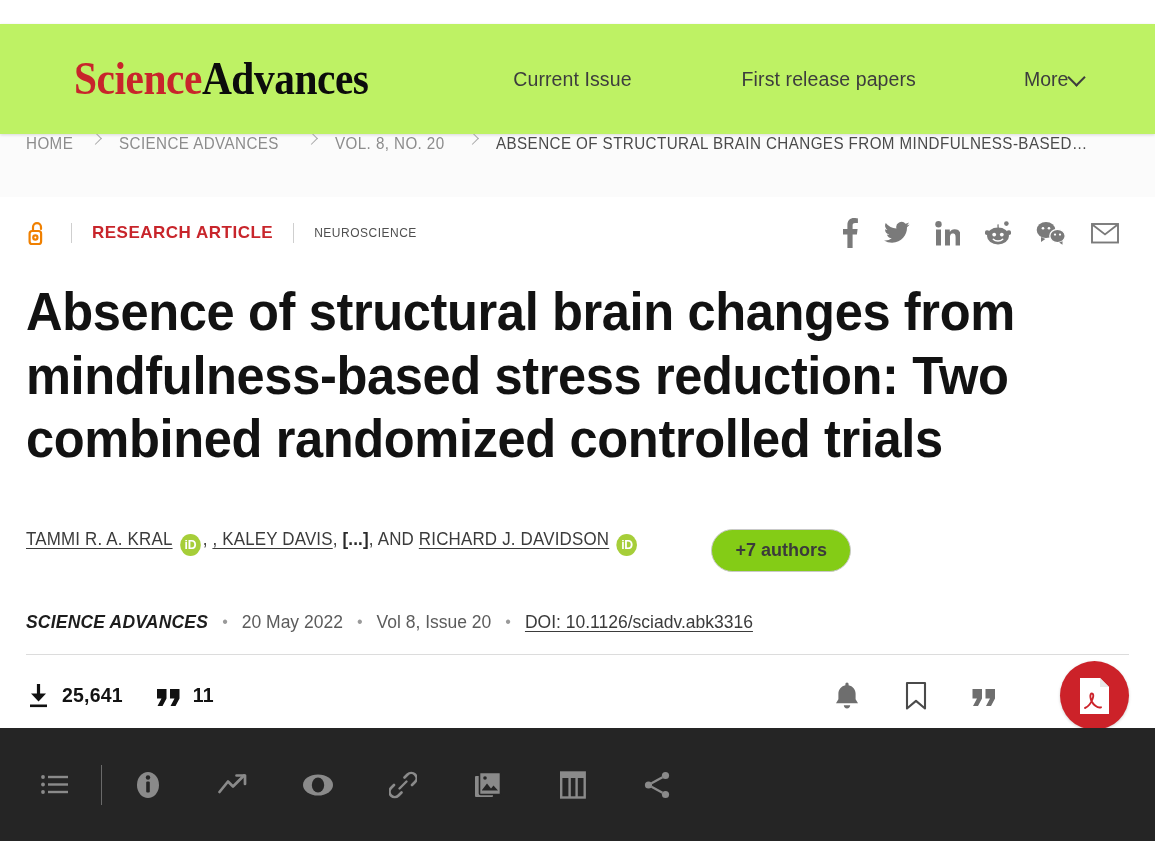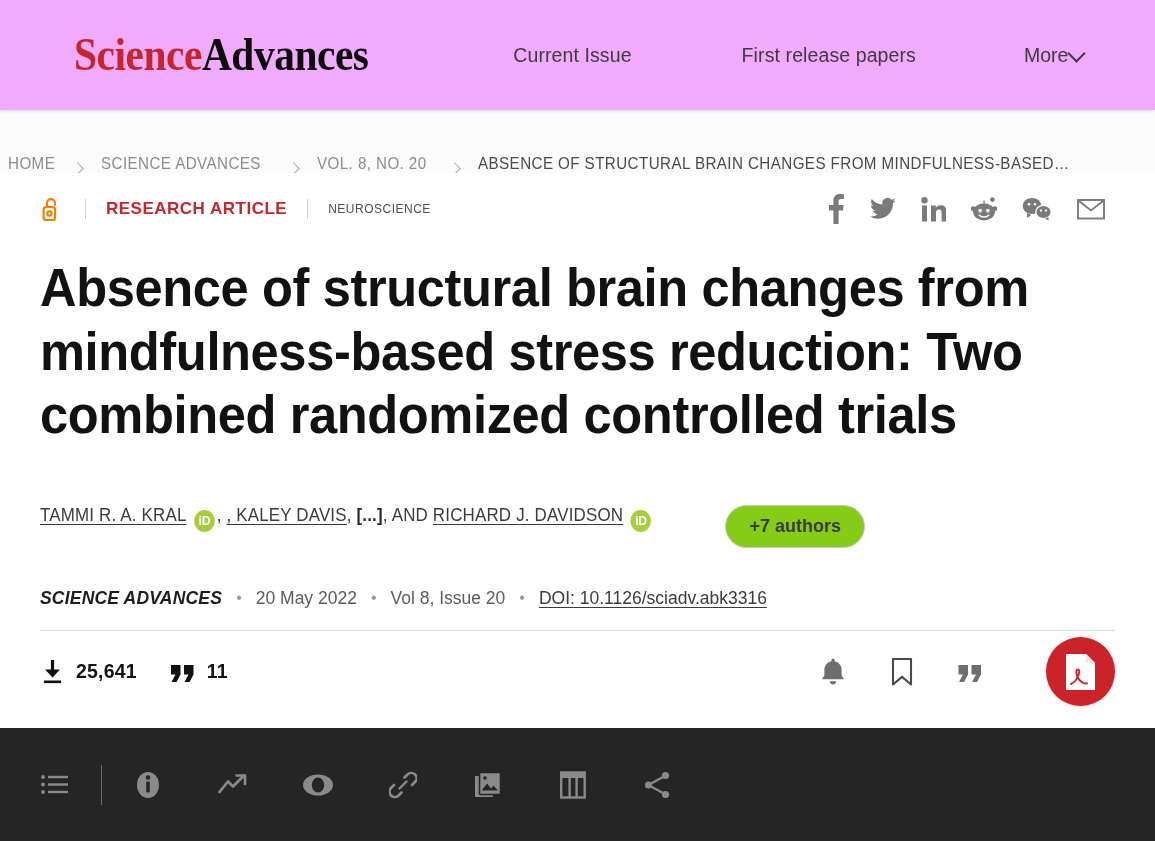--- a/index.html
+++ b/index.html
@@ -9,24 +9,25 @@
     overflow: hidden;
     background: #ffffff;
     font-family: "Liberation Sans", sans-serif;
     -webkit-font-smoothing: antialiased;
   }
 
   
   .site-header {
     position: relative;
     height: 110px;
-    background: #f0abfc;
+    background: #bef264;
     display: flex;
     align-items: center;
     box-shadow: 0 1px 3px rgba(0,0,0,0.14);
+    margin-top: 24px;
   }
   .logo {
     margin-left: 74px;
     font-family: "Liberation Serif", serif;
     font-size: 46px;
     line-height: 1;
     letter-spacing: -0.5px;
     white-space: nowrap;
     transform: scaleX(0.9);
     transform-origin: left center;
@@ -75,22 +76,22 @@
     border-right: 2.4px solid #3d3d3d;
     border-bottom: 2.4px solid #3d3d3d;
     transform: rotate(45deg);
   }
 
   
   .breadcrumb-bar {
     height: 63px;
     background: #fbfbfb;
     display: flex;
-    align-items: flex-end;
-    padding-left: 8px;
+    align-items: flex-start;
+    padding-left: 26px;
     overflow: hidden;
     white-space: nowrap;
   }
   .crumb {
     font-size: 16.5px;
     letter-spacing: 0.45px;
     color: #8c8c8c;
     text-decoration: none;
     cursor: pointer;
     transform: scaleX(0.92);
@@ -117,21 +118,21 @@
     position: absolute;
     left: 0; top: 0;
     width: 8px; height: 8px;
     border-right: 1.8px solid #a8a8a8;
     border-top: 1.8px solid #a8a8a8;
     transform: rotate(45deg);
   }
 
   
   .article {
-    padding: 0 40px;
+    padding: 0 26px;
   }
   .meta-row {
     display: flex;
     align-items: center;
     height: 58px;
     margin-top: 7px;
   }
   .oa-icon { width: 22px; height: 26px; flex: none; margin-right: 3px; }
   .pipe {
     display: inline-block;

